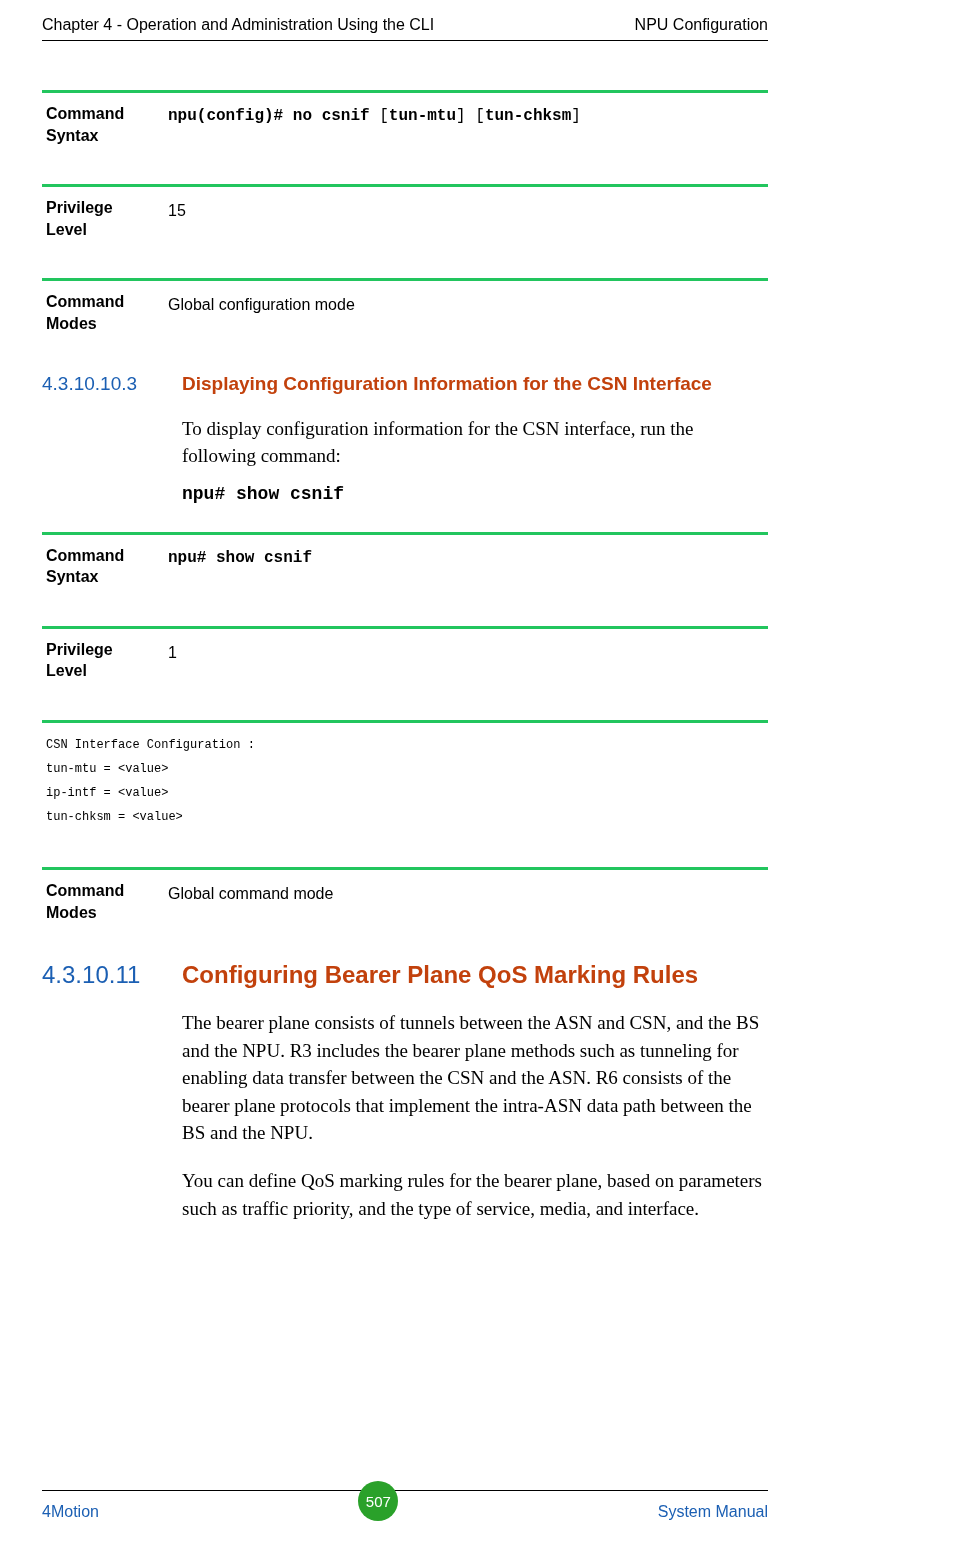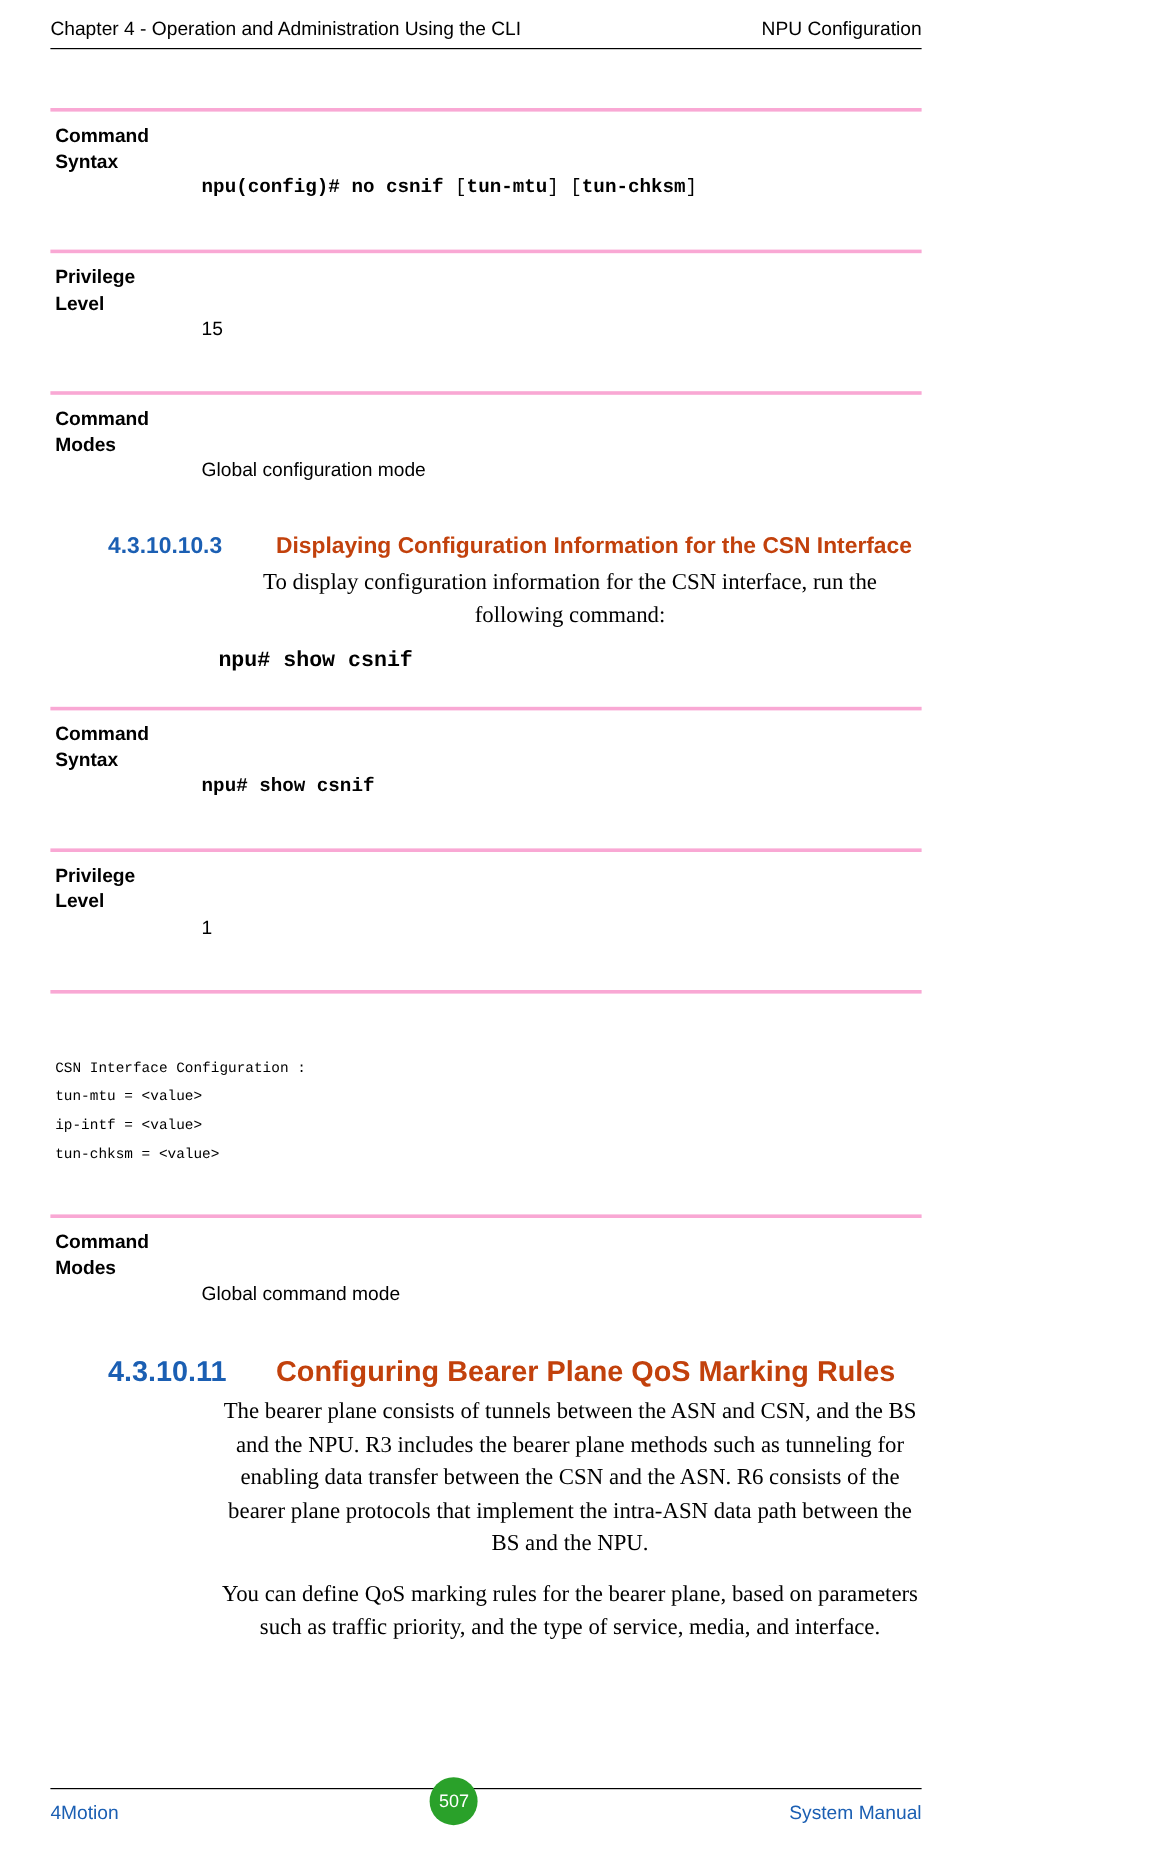--- a/index.html
+++ b/index.html
@@ -40,73 +40,71 @@
   }
   .content {
     position: absolute;
     top: 90px;
     left: 42px;
     right: 42px;
   }
   
   .defblock {
     display: flex;
-    border-top: 3px solid #f9a8d4;
+    border-top: 3px solid #22c55e;
     margin-bottom: 28px;
   }
   .defblock .label {
     width: 110px;
     flex: 0 0 110px;
     font-family: Arial, Helvetica, sans-serif;
     font-weight: bold;
     font-size: 16px;
     padding: 10px 8px 10px 4px;
     line-height: 1.35;
   }
   .defblock .value {
     flex: 1;
     padding: 10px 4px 10px 4px;
     font-size: 16px;
     line-height: 1.7;
-    margin-top: 40px;
   }
   .mono { font-family: "Courier New", Courier, monospace; font-size: 17px; }
   .bold { font-weight: bold; }
   .sans { font-family: Arial, Helvetica, sans-serif; }
 
   
   .secrow {
     display: flex;
     margin-top: 8px;
     margin-bottom: 4px;
   }
   .secnum {
     width: 140px;
     flex: 0 0 140px;
     font-family: Arial, Helvetica, sans-serif;
-    font-weight: bold;
+    font-weight: normal;
     color: #1b5fb3;
-    margin-left: 48px;
   }
   .sectitle {
     flex: 1;
     font-family: Arial, Helvetica, sans-serif;
     font-weight: bold;
     color: #c2410c;
   }
   .h3 .secnum, .h3 .sectitle { font-size: 19px; }
   .h2 .secnum, .h2 .sectitle { font-size: 24px; }
 
   .body-indent {
     margin-left: 140px;
     font-size: 19px;
     line-height: 1.45;
     font-family: "Bookman Old Style", "Century Schoolbook", "Times New Roman", serif;
   }
-  .body-indent p { margin: 5px 0 14px 0; text-align: center; }
+  .body-indent p { margin: 20px 0 14px 0; }
   .cmdline {
     margin-left: 140px;
     font-family: "Courier New", Courier, monospace;
     font-weight: bold;
     font-size: 18px;
     margin-top: 4px;
     margin-bottom: 28px;
   }
 
   .pre {

